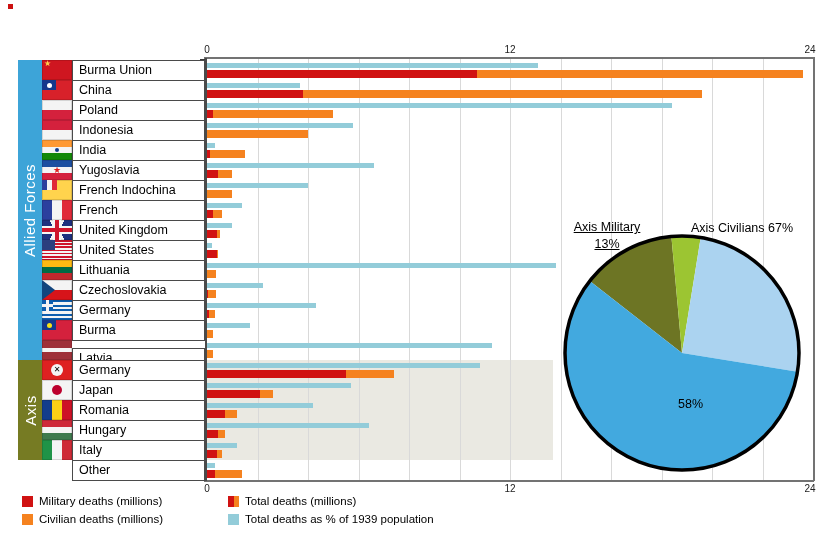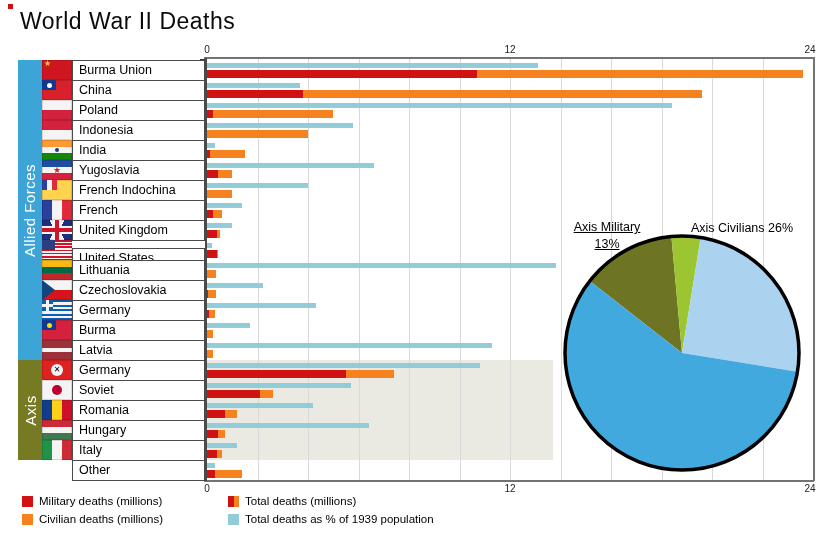--- a/index.html
+++ b/index.html
@@ -70,21 +70,20 @@
   .f-jp{background:#f4f4f4}.f-jp::before{content:"";position:absolute;top:5px;left:10px;width:10px;height:10px;border-radius:50%;background:#bc002d}
   .f-ro{background:linear-gradient(90deg,#123d8c 33.3%,#fcd116 33.3%,#fcd116 66.6%,#ce1126 66.6%)}
   .f-hu{background:linear-gradient(180deg,#ce2939 33.3%,#f4f4f4 33.3%,#f4f4f4 66.6%,#3f7a4e 66.6%)}
   .f-it{background:linear-gradient(90deg,#1f9347 33.3%,#f4f4f4 33.3%,#f4f4f4 66.6%,#ce2b37 66.6%)}
 </style>
 </head>
 <body>
 
 <div id="app">
   <div class="abs stray" style="left:8px;top:4px;"></div>
-  <div id="chart-title" class="abs">World War II Deaths</div>
 
   <div class="abs tick-label" style="left:187px;top:44px;">0</div>
   <div class="abs tick-label" style="left:490px;top:44px;">12</div>
   <div class="abs tick-label" style="left:790px;top:44px;">24</div>
 
   <div class="abs band" style="left:205px;top:360px;width:348px;height:100px;z-index:1;"></div>
   <div id="grid-layer" class="abs" style="left:0;top:0;z-index:2;">
       <div class="gridline abs" style="position:absolute;left:257.5px;"></div>
       <div class="gridline abs" style="position:absolute;left:308.0px;"></div>
       <div class="gridline abs" style="position:absolute;left:358.5px;"></div>
@@ -169,21 +168,21 @@
       <div class="lbl-box abs" style="position:absolute;top:200px;">French</div>
       <div class="bar-pct abs" style="position:absolute;left:207px;top:203px;width:35.3px;"></div>
       <div class="bar bar-mil abs" style="position:absolute;left:207px;top:209.5px;width:6.3px;"></div>
       <div class="bar bar-civ abs" style="position:absolute;left:213.3px;top:209.5px;width:8.8px;"></div>
       <div class="flag f-uk" style="position:absolute;top:220px;"></div>
       <div class="lbl-box abs" style="position:absolute;top:220px;">United Kingdom</div>
       <div class="bar-pct abs" style="position:absolute;left:207px;top:223px;width:25.3px;"></div>
       <div class="bar bar-mil abs" style="position:absolute;left:207px;top:229.5px;width:10.1px;"></div>
       <div class="bar bar-civ abs" style="position:absolute;left:217.1px;top:229.5px;width:2.5px;"></div>
       <div class="flag f-us" style="position:absolute;top:240px;"></div>
-      <div class="lbl-box abs" style="position:absolute;top:248px;">United States</div>
+      <div class="lbl-box abs" style="position:absolute;top:240px;">United States</div>
       <div class="bar-pct abs" style="position:absolute;left:207px;top:243px;width:5.1px;"></div>
       <div class="bar bar-mil abs" style="position:absolute;left:207px;top:249.5px;width:10.1px;"></div>
       <div class="bar bar-civ abs" style="position:absolute;left:217.1px;top:249.5px;width:1.3px;"></div>
       <div class="flag f-lt" style="position:absolute;top:260px;"></div>
       <div class="lbl-box abs" style="position:absolute;top:260px;">Lithuania</div>
       <div class="bar-pct abs" style="position:absolute;left:207px;top:263px;width:348.5px;"></div>
       <div class="bar bar-civ abs" style="position:absolute;left:207.0px;top:269.5px;width:8.8px;"></div>
       <div class="flag f-cz" style="position:absolute;top:280px;"></div>
       <div class="lbl-box abs" style="position:absolute;top:280px;">Czechoslovakia</div>
       <div class="bar-pct abs" style="position:absolute;left:207px;top:283px;width:55.6px;"></div>
@@ -192,30 +191,30 @@
       <div class="flag f-gr" style="position:absolute;top:300px;"></div>
       <div class="lbl-box abs" style="position:absolute;top:300px;">Germany</div>
       <div class="bar-pct abs" style="position:absolute;left:207px;top:303px;width:108.6px;"></div>
       <div class="bar bar-mil abs" style="position:absolute;left:207px;top:309.5px;width:1.8px;"></div>
       <div class="bar bar-civ abs" style="position:absolute;left:208.8px;top:309.5px;width:5.8px;"></div>
       <div class="flag f-bu" style="position:absolute;top:320px;"></div>
       <div class="lbl-box abs" style="position:absolute;top:320px;">Burma</div>
       <div class="bar-pct abs" style="position:absolute;left:207px;top:323px;width:42.9px;"></div>
       <div class="bar bar-civ abs" style="position:absolute;left:207.0px;top:329.5px;width:6.3px;"></div>
       <div class="flag f-lv" style="position:absolute;top:340px;"></div>
-      <div class="lbl-box abs" style="position:absolute;top:340px;">Latvia</div>
+      <div class="lbl-box abs" style="position:absolute;top:348px;">Latvia</div>
       <div class="bar-pct abs" style="position:absolute;left:207px;top:343px;width:285.3px;"></div>
       <div class="bar bar-civ abs" style="position:absolute;left:207.0px;top:349.5px;width:5.8px;"></div>
       <div class="flag f-de" style="position:absolute;top:360px;"></div>
       <div class="lbl-box abs" style="position:absolute;top:360px;">Germany</div>
       <div class="bar-pct abs" style="position:absolute;left:207px;top:363px;width:272.7px;"></div>
       <div class="bar bar-mil abs" style="position:absolute;left:207px;top:369.5px;width:138.9px;"></div>
       <div class="bar bar-civ abs" style="position:absolute;left:345.9px;top:369.5px;width:48.0px;"></div>
       <div class="flag f-jp" style="position:absolute;top:380px;"></div>
-      <div class="lbl-box abs" style="position:absolute;top:380px;">Soviet</div>
+      <div class="lbl-box abs" style="position:absolute;top:380px;">Japan</div>
       <div class="bar-pct abs" style="position:absolute;left:207px;top:383px;width:143.9px;"></div>
       <div class="bar bar-mil abs" style="position:absolute;left:207px;top:389.5px;width:53.0px;"></div>
       <div class="bar bar-civ abs" style="position:absolute;left:260.0px;top:389.5px;width:12.6px;"></div>
       <div class="flag f-ro" style="position:absolute;top:400px;"></div>
       <div class="lbl-box abs" style="position:absolute;top:400px;">Romania</div>
       <div class="bar-pct abs" style="position:absolute;left:207px;top:403px;width:106.1px;"></div>
       <div class="bar bar-mil abs" style="position:absolute;left:207px;top:409.5px;width:17.7px;"></div>
       <div class="bar bar-civ abs" style="position:absolute;left:224.7px;top:409.5px;width:12.6px;"></div>
       <div class="flag f-hu" style="position:absolute;top:420px;"></div>
       <div class="lbl-box abs" style="position:absolute;top:420px;">Hungary</div>
@@ -238,24 +237,25 @@
       <path d="M 125 125 L 114.40 8.48 A 117 117 0 0 1 143.71 9.51 Z" fill="#9cc532"></path>
       <path d="M 125 125 L 143.71 9.51 A 117 117 0 0 1 240.49 143.71 Z" fill="#abd3f0"></path>
       <path d="M 125 125 L 240.49 143.71 A 117 117 0 1 1 32.80 52.97 Z" fill="#42a9df"></path>
       <circle cx="125" cy="125" r="117" fill="none" stroke="#000" stroke-width="3.5"></circle>
     </svg>
   <div id="pie-labels" class="abs" style="left:0;top:0;">
       <div class="pie-lbl abs" style="position:absolute;left:552px;top:219px;width:110px;text-decoration:underline;">
         <div>Axis Military</div>
         <div>13%</div>
       </div>
-      <div class="pie-lbl abs" style="position:absolute;left:672px;top:220px;width:140px;">Axis Civilians 26%</div>
+      <div class="pie-lbl abs" style="position:absolute;left:672px;top:220px;width:140px;">Axis Civilians 67%</div>
       <div class="pie-lbl abs" style="position:absolute;left:690px;top:317px;width:110px;">
       </div>
       <div class="pie-lbl abs" style="position:absolute;left:628px;top:396px;width:125px;">
+        <div>58%</div>
       </div>
     </div>
 
   <div class="abs tick-label" style="left:187px;top:483px;">0</div>
   <div class="abs tick-label" style="left:490px;top:483px;">12</div>
   <div class="abs tick-label" style="left:790px;top:483px;">24</div>
 
   <div class="abs legend-item" style="left:22px;top:495px;align-items:center;">
     <span class="sw sw-military"></span>
     <span>Military deaths (millions)</span>

